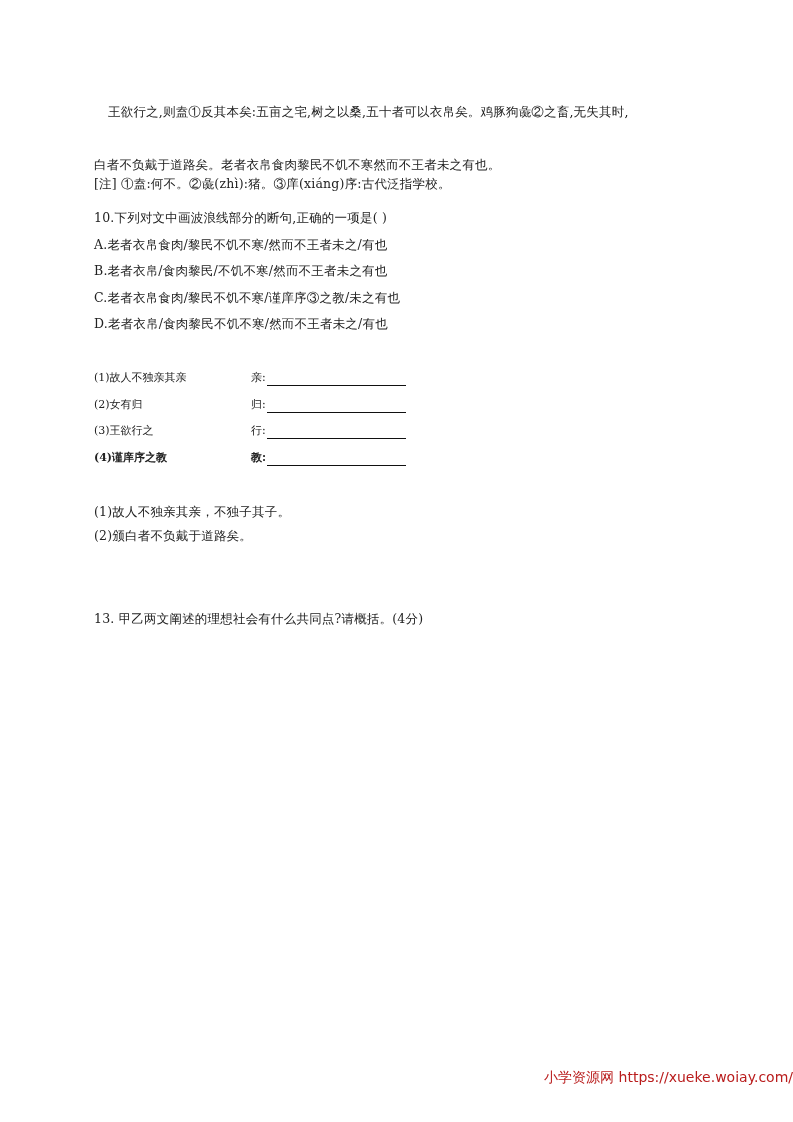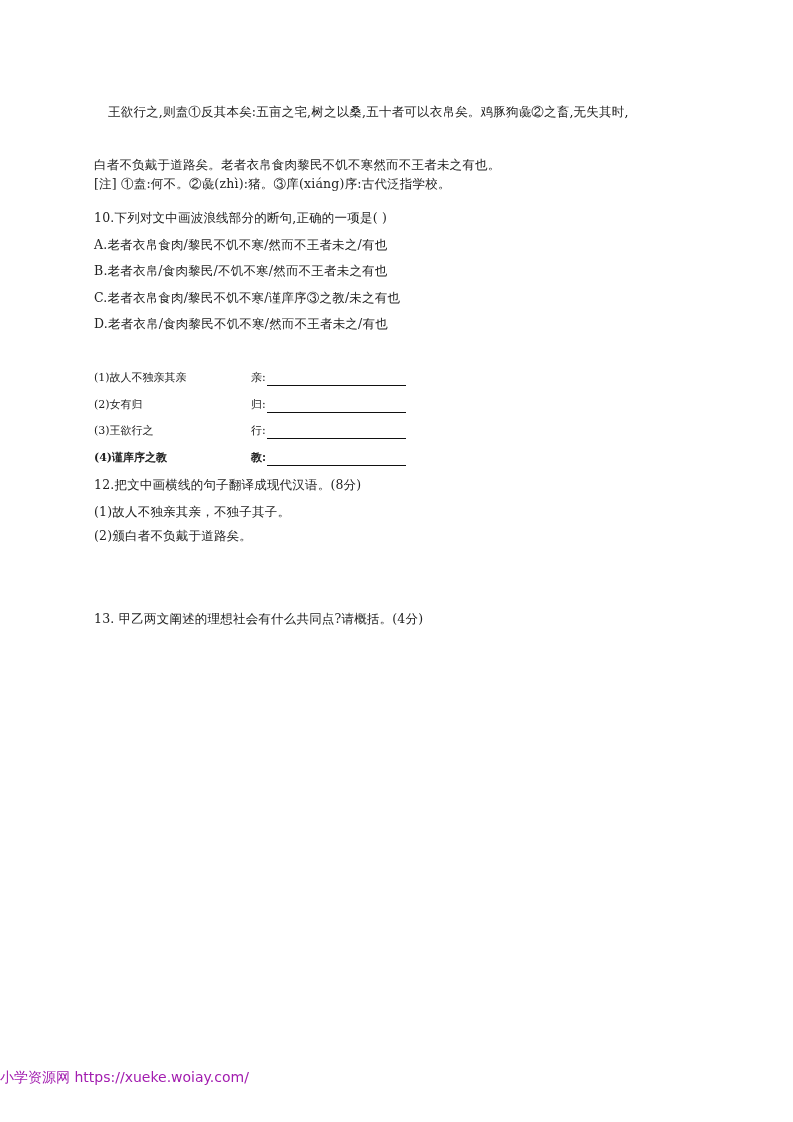--- a/index.html
+++ b/index.html
@@ -5,22 +5,22 @@
   html, body { margin: 0; padding: 0; background: #ffffff; }
   body { width: 793px; height: 1122px; position: relative; overflow: hidden;
          font-family: "DejaVu Serif", "Liberation Serif", serif; color: #222; }
   .page { position: absolute; left: 0; top: 0; width: 653px; height: 1122px; }
   .line { position: absolute; left: 94px; font-size: 12.5px; line-height: 16px; white-space: nowrap; letter-spacing: 0.2px; }
   .indent { left: 108px; }
   .blank-row { position: absolute; left: 94px; font-size: 11px; line-height: 16px; white-space: nowrap; }
   .blank-row .item { display: inline-block; width: 157px; }
   .blank-row .key { display: inline-block; }
   .blank-row .blank { display: inline-block; width: 139px; border-bottom: 1px solid #111; height: 14px; vertical-align: bottom; margin-left: 1px; }
-  .footer { position: absolute; top: 1069px; left: 0; width: 793px; text-align: left;
-            font-family: "DejaVu Sans", "Liberation Sans", sans-serif; font-size: 14px; color: #a21caf; }
+  .footer { position: absolute; top: 1069px; left: 0; width: 793px; text-align: right;
+            font-family: "DejaVu Sans", "Liberation Sans", sans-serif; font-size: 14px; color: #b91c1c; }
 </style>
 </head>
 <body>
 
 <div class="page">
 
   <div class="line indent" style="top:104px;">王欲行之,则盍①反其本矣:五亩之宅,树之以桑,五十者可以衣帛矣。鸡豚狗彘②之畜,无失其时,</div>
   <div class="line" style="top:157px;">白者不负戴于道路矣。老者衣帛食肉黎民不饥不寒然而不王者未之有也。</div>
   <div class="line" style="top:176px;">[注]  ①盍:何不。②彘(zhì):猪。③庠(xiáng)序:古代泛指学校。</div>
 
@@ -37,20 +37,19 @@
   <div class="blank-row" style="top:397px;">
     <span class="item">(2)女有归</span><span class="key">归:</span><span class="blank"></span>
   </div>
   <div class="blank-row" style="top:423px;">
     <span class="item">(3)王欲行之</span><span class="key">行:</span><span class="blank"></span>
   </div>
   <div class="blank-row" style="top:450px;font-weight:bold;">
     <span class="item">(4)谨庠序之教</span><span class="key">教:</span><span class="blank"></span>
   </div>
 
-  <div class="line" style="top:477px;">12.把文中画横线的句子翻译成现代汉语。(8分)</div>
   <div class="line" style="top:504px;">(1)故人不独亲其亲，不独子其子。</div>
   <div class="line" style="top:528px;">(2)颁白者不负戴于道路矣。</div>
 
   <div class="line" style="top:611px;">13.  甲乙两文阐述的理想社会有什么共同点?请概括。(4分)</div>
 
   <div class="footer">小学资源网 https://xueke.woiay.com/</div>
 </div>
 
 </body></html>

